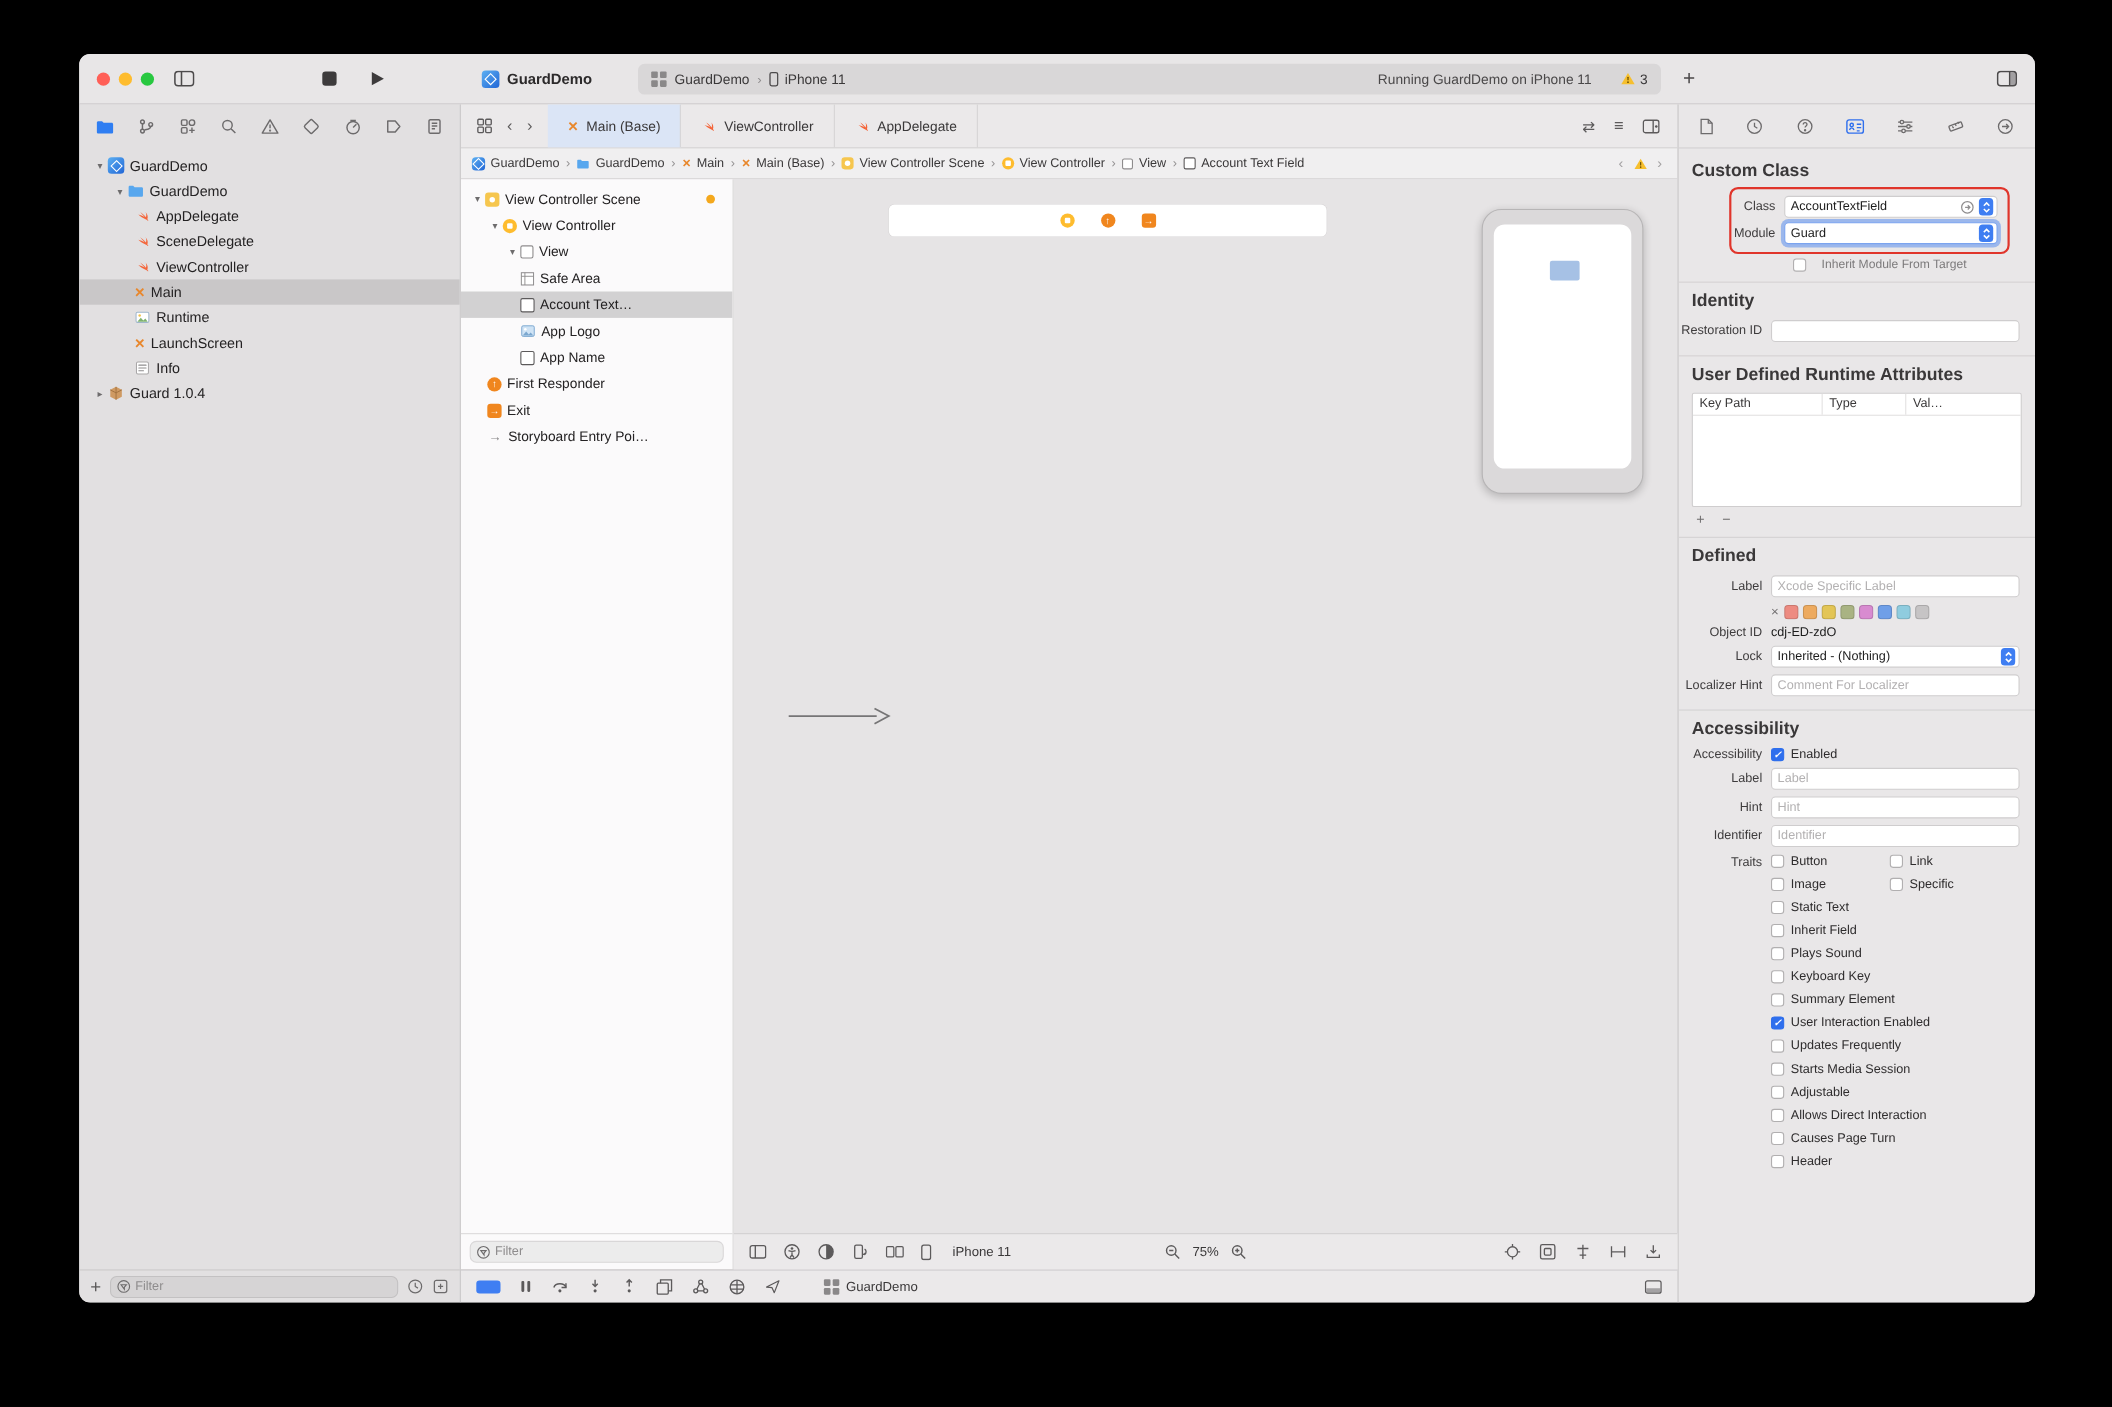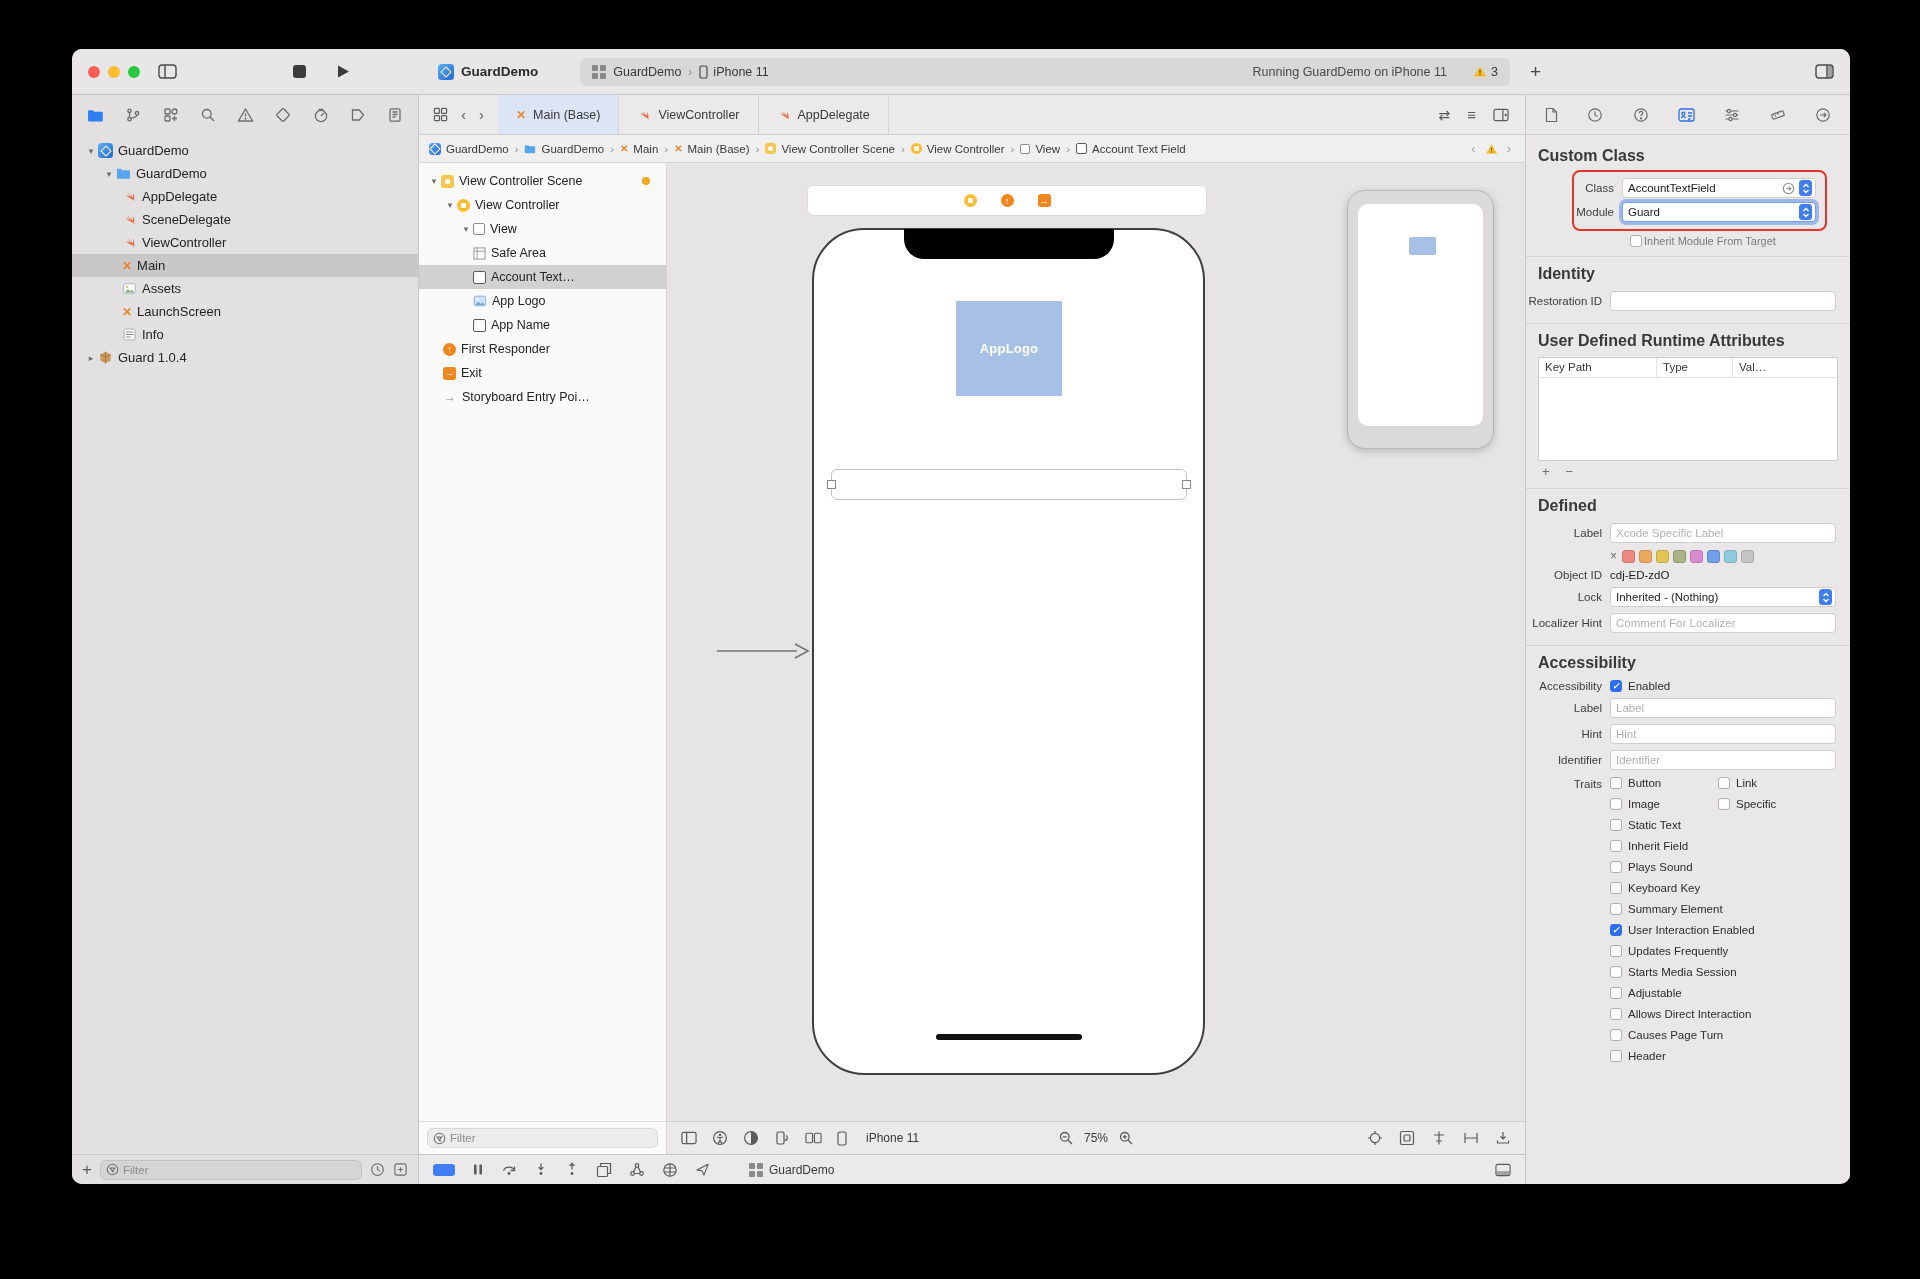--- a/index.html
+++ b/index.html
@@ -95,21 +95,21 @@
 .irow{display:flex;align-items:center;padding:3px 14px 3px 0}
 .ilabel{flex:none;width:84px;text-align:right;color:#3e3c3d;padding-right:8px}
 .ifield{flex:1;min-width:0;height:20px;background:#fff;border:1px solid #cfcdce;border-radius:4px;display:flex;align-items:center;padding:0 5px;color:#1c1c1c}
 .ifield input{flex:1;min-width:0;border:none;outline:none;background:transparent;font:inherit;color:#1c1c1c}
 .ifield input::placeholder,.ph{color:#b3b1b2}
 .focusring{box-shadow:0 0 0 3px rgba(77,135,240,.5);border-color:#7ba4ef}
 .stepper{flex:none;width:13px;height:16px;background:#3f7ef2;border-radius:3.5px;margin-left:4px;margin-right:-2px;display:flex;align-items:center;justify-content:center}
 .red-box{border:2.5px solid #e0352b;border-radius:8px;margin:0 23px 2px 46px;padding:4px 9px 5px 0}
 .red-box .ilabel{width:48px}
 .red-box .irow{padding:2px 0}
-.cbrow{display:flex;align-items:center;gap:2px;margin:4px 0 2px 104px;color:#7c7a7b;font-size:11px}
+.cbrow{display:flex;align-items:center;gap:14px;margin:4px 0 2px 104px;color:#7c7a7b;font-size:11px}
 .cb{width:12px;height:12px;border:1px solid #b1afb0;border-radius:3px;background:#fff;display:inline-flex;align-items:center;justify-content:center;flex:none;font-size:9px;font-weight:bold;color:#fff;line-height:1}
 .cb.on{background:#2f6fed;border-color:#2f6fed}
 .sepline{height:1px;background:#d4d2d3;margin:9px 0 0}
 .uda{margin:2px 12px 0;border:1px solid #cfcdce;background:#fff;height:104px;border-radius:2px;display:flex;flex-direction:column}
 .uda-head{display:flex;height:20px;border-bottom:1px solid #e3e1e2;color:#3a3839}
 .uc{padding:3px 6px;border-right:1px solid #e3e1e2;white-space:nowrap;overflow:hidden}
 .uc1{width:118px}.uc2{width:76px}.uc3{flex:1;border-right:none}
 .uda-actions{display:flex;gap:16px;padding:3px 0 0 16px;font-size:13px;color:#6f6d6e}
 .chips{flex:1;display:flex;align-items:center;gap:4px}
 .chip{width:13px;height:13px;border-radius:3.5px;border:1px solid rgba(0,0,0,.14);flex:none}
@@ -303,21 +303,21 @@
           <span class="tlabel">Main</span>
         </div>
         <div class="trow lvl2">
           <span class="ic">
               <svg width="15" height="15" viewBox="0 0 16 16">
                 <rect x="1.8" y="3" width="12.4" height="10" rx="1.4" fill="#fff" stroke="#9fb6cc"></rect>
                 <circle cx="5.3" cy="6.3" r="1.2" fill="#f2c14b"></circle>
                 <path d="M3 12.2l3.4-3.8 2.4 2.7 2-1.9 2.3 3z" fill="#7fb26f"></path>
               </svg>
             </span>
-          <span class="tlabel">Assets</span>
+          <span class="tlabel">Runtime</span>
         </div>
         <div class="trow lvl2">
           <span class="sbx">✕</span>
           <span class="tlabel">LaunchScreen</span>
         </div>
         <div class="trow lvl2">
           <span class="ic">
               <svg width="15" height="15" viewBox="0 0 16 16">
                 <rect x="2.2" y="2.2" width="11.6" height="11.6" rx="1.4" fill="#fff" stroke="#a9a7a8"></rect>
                 <path d="M4.5 5.3h7M4.5 8h7M4.5 10.7h4.5" stroke="#8f8d8e" stroke-width="1.1" stroke-linecap="round"></path>
@@ -550,31 +550,20 @@
                   <i>↑</i>
                 </span>
               <span class="exitic">
                   <i>→</i>
                 </span>
             </div>
             <svg class="entry-arrow" width="96" height="24" viewBox="0 0 96 24" fill="none" stroke="#767576" stroke-width="1.6">
                 <path d="M2 12h80"></path>
                 <path d="M80 5l13 7-13 7"></path>
               </svg>
-            <div class="phone">
-              <div class="notch"></div>
-              <div class="applogo">
-                  <span>AppLogo</span>
-                </div>
-              <div class="tfield">
-                <span class="handle h-l"></span>
-                <span class="handle h-r"></span>
-              </div>
-              <div class="homebar"></div>
-            </div>
             <div class="mini">
               <div class="mini-screen">
                 <span class="mini-chip"></span>
               </div>
             </div>
           </div>
           <div class="canvas-toolbar">
             <div class="ct-left">
               <span class="ic">
                   <svg width="16" height="14" viewBox="0 0 17 14" fill="none" stroke="#5c5a5b" stroke-width="1.3">

